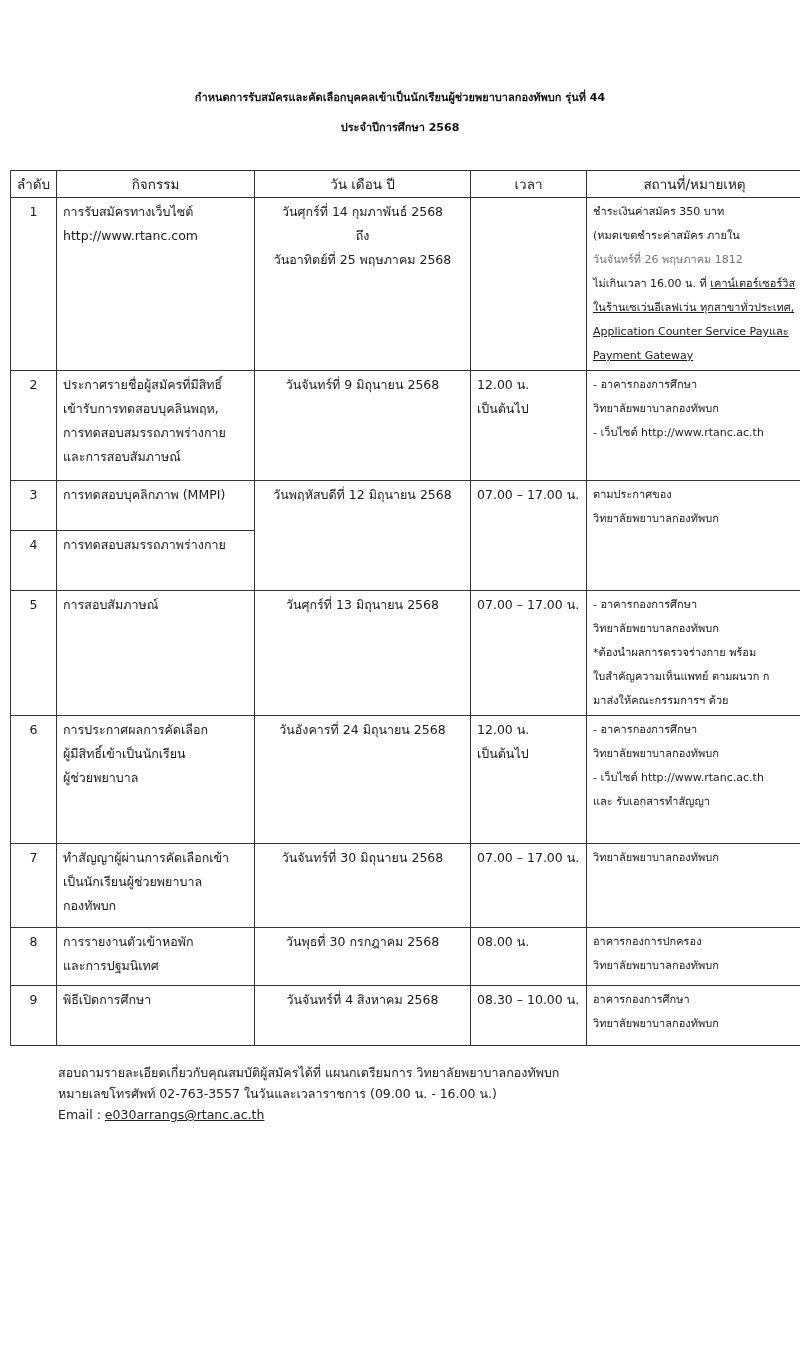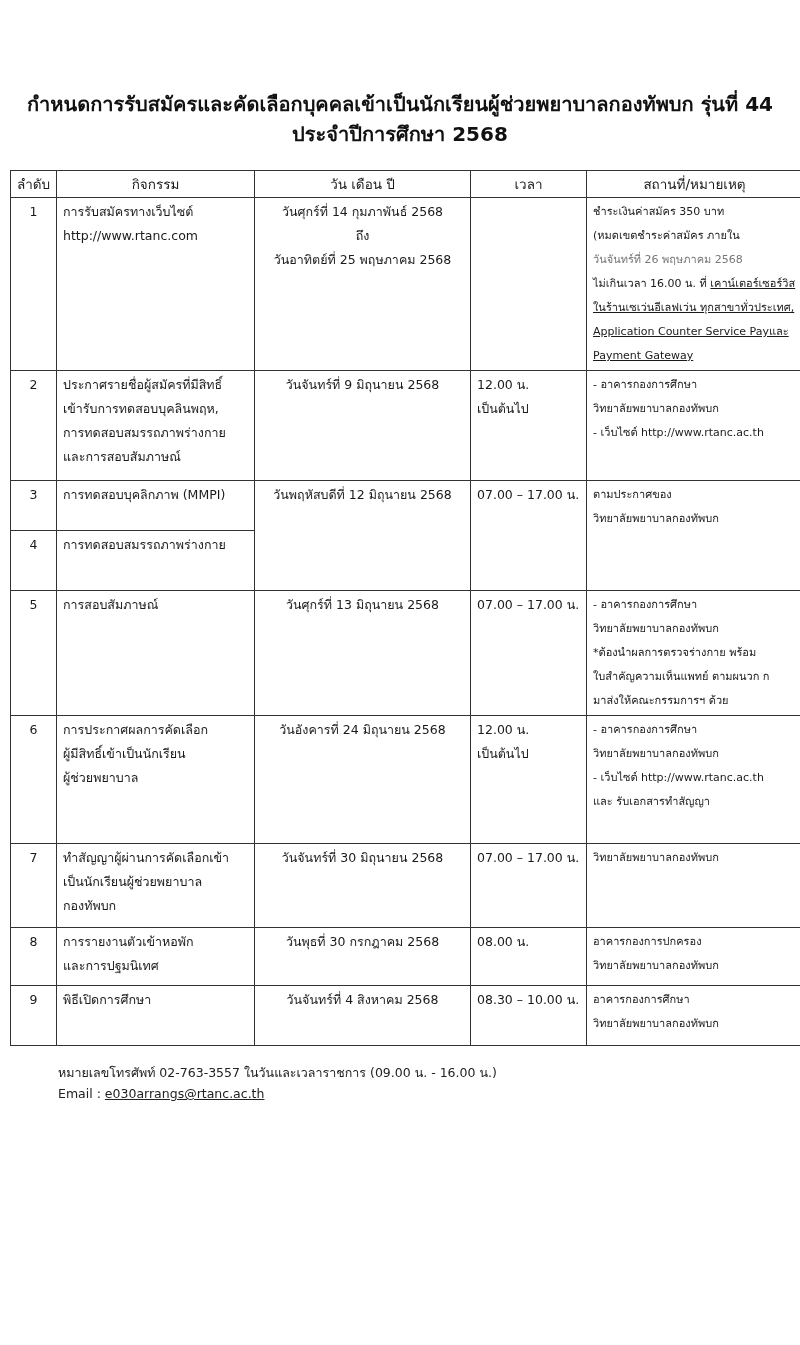--- a/index.html
+++ b/index.html
@@ -3,21 +3,21 @@
 <meta charset="utf-8">
 <style>
   html, body { margin: 0; padding: 0; background: #ffffff; }
   body {
     width: 800px; height: 1345px; position: relative; overflow: hidden;
     font-family: "DejaVu Sans", "Liberation Sans", sans-serif;
     color: #1a1a1a;
   }
   .title {
     position: absolute; left: 0; width: 800px; text-align: center;
-    font-weight: bold; font-size: 20px; color: #111;
+    font-weight: bold; font-size: 11px; color: #111;
   }
   .title.t1 { top: 88px; }
   .title.t2 { top: 118px; }
 
   table.sched {
     position: absolute; left: 10px; top: 170px;
     width: 792px; border-collapse: collapse; table-layout: fixed;
     font-size: 12.5px; line-height: 24px;
   }
   table.sched th, table.sched td {
@@ -70,21 +70,21 @@
       </td>
       <td class="c-date">
         <span class="line">วันศุกร์ที่ 14 กุมภาพันธ์ 2568</span>
         <span class="line">ถึง</span>
         <span class="line">วันอาทิตย์ที่ 25 พฤษภาคม 2568</span>
       </td>
       <td class="c-time"></td>
       <td class="c-place">
         <span class="line">ชำระเงินค่าสมัคร 350 บาท</span>
         <span class="line">(หมดเขตชำระค่าสมัคร ภายใน</span>
-        <span class="line" style="color:#777">วันจันทร์ที่ 26 พฤษภาคม 2568</span>
+        <span class="line" style="color:#777">วันจันทร์ที่ 26 พฤษภาคม 1812</span>
         <span class="line"><span>ไม่เกินเวลา 16.00 น. ที่ </span><span class="u">เคาน์เตอร์เซอร์วิส</span></span>
         <span class="line u">ในร้านเซเว่นอีเลฟเว่น ทุกสาขาทั่วประเทศ,</span>
         <span class="line u">Application Counter Service Payและ</span>
         <span class="line u">Payment Gateway</span>
       </td>
     </tr>
 
     <tr style="height:110px">
       <td class="c-no">2</td>
       <td>
@@ -222,15 +222,16 @@
       </td>
       <td class="c-place">
         <span class="line">อาคารกองการศึกษา</span>
         <span class="line">วิทยาลัยพยาบาลกองทัพบก</span>
       </td>
     </tr>
   </tbody>
 </table>
 
 <div class="footer">
+  <span class="line">สอบถามรายละเอียดเกี่ยวกับคุณสมบัติผู้สมัครได้ที่ แผนกเตรียมการ วิทยาลัยพยาบาลกองทัพบก</span>
   <span class="line">หมายเลขโทรศัพท์ 02-763-3557 ในวันและเวลาราชการ (09.00 น. - 16.00 น.)</span>
   <span class="line"><span>Email : </span><span class="u">e030arrangs@rtanc.ac.th</span></span>
 </div>
 
 </body></html>

